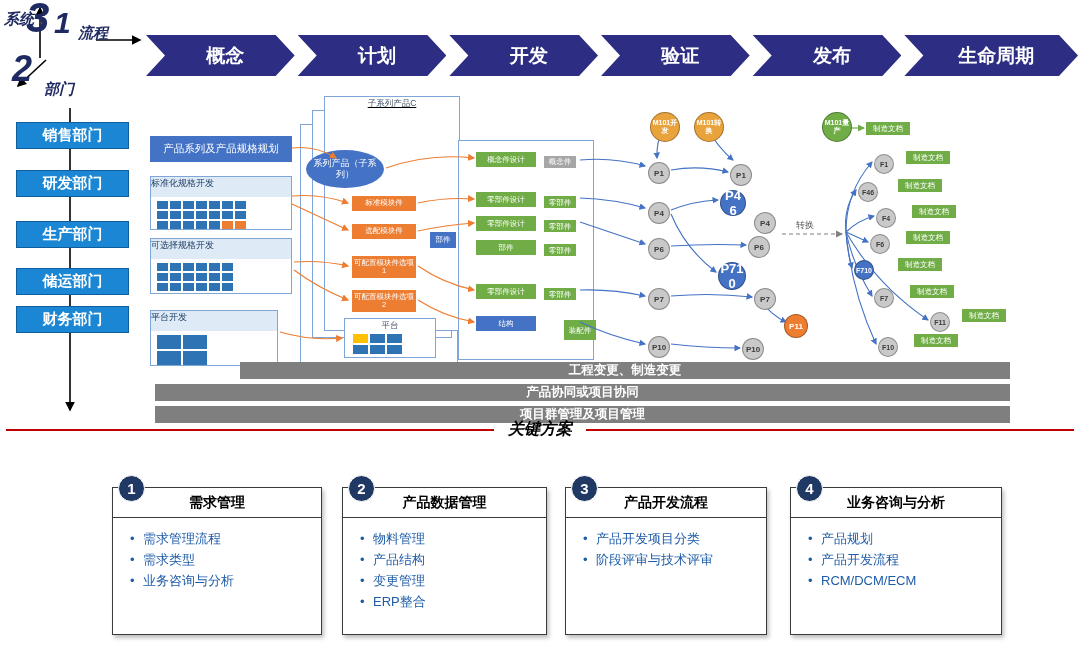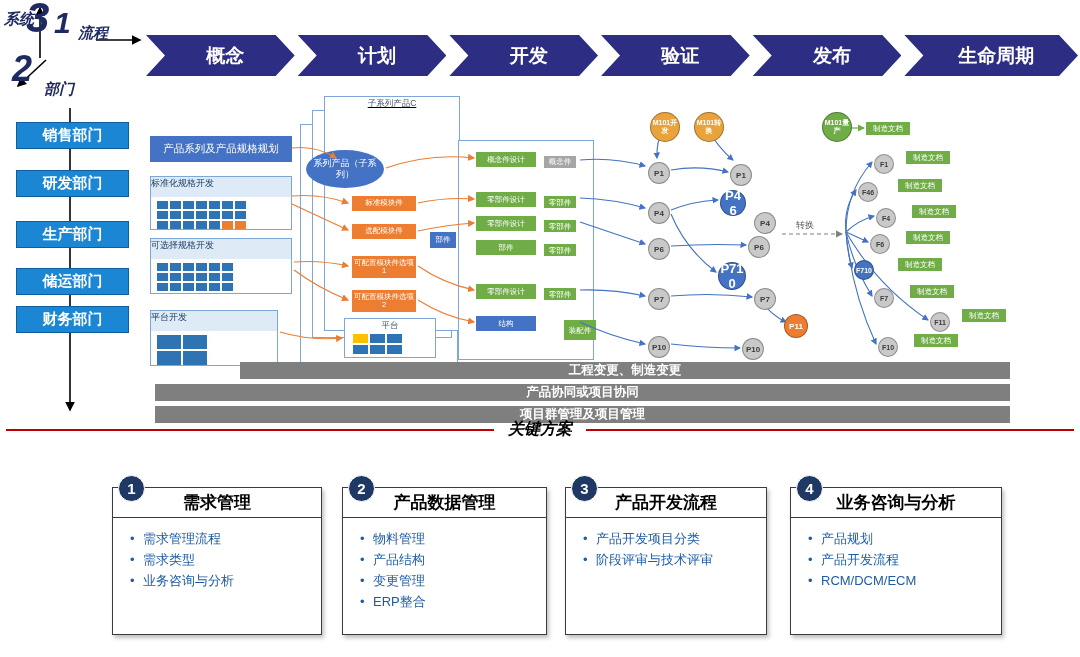--- a/index.html
+++ b/index.html
@@ -42,21 +42,21 @@
 .transform-lbl{position:absolute;font-size:9px;color:#595959}
 
 .gray-bar{position:absolute;background:#7F7F7F;color:#fff;font-weight:bold;font-size:12.5px;display:flex;align-items:center;justify-content:center;height:17px;z-index:5}
 
 .divider{position:absolute;left:6px;right:6px;top:419px;display:flex;align-items:center;z-index:6}
 .divider .rline{flex:1;border-top:2.5px solid #C00000}
 .divider .dtext{margin:0 14px;font-weight:bold;font-style:italic;font-size:16px;color:#000}
 
 .card{position:absolute;background:#fff;border:1.5px solid #3B3B3B;box-shadow:2px 3px 4px rgba(0,0,0,.25);z-index:6}
 .badge{position:absolute;left:5px;top:-13px;width:27px;height:27px;border-radius:50%;background:#1F3864;color:#fff;font-weight:bold;font-size:15px;display:flex;align-items:center;justify-content:center;border:1.5px solid #fff}
-.ctitle{height:30px;display:flex;align-items:center;justify-content:center;font-weight:bold;font-size:17px;border-bottom:1.5px solid #3B3B3B;color:#000}
+.ctitle{height:30px;display:flex;align-items:center;justify-content:center;font-weight:bold;font-size:14px;border-bottom:1.5px solid #3B3B3B;color:#000}
 .card ul{list-style:none;padding:10px 8px 0 30px}
 .card li{font-size:13px;color:#1F5CA8;line-height:21px;position:relative}
 .card li::before{content:"\2022";position:absolute;left:-13px;color:#1F5CA8}
 path.lk-orange{stroke:#ED7D31;fill:none;stroke-width:1.2}
 path.lk-blue{stroke:#4472C4;fill:none;stroke-width:1.1}
 path.lk-green{stroke:#70AD47;fill:none;stroke-width:1.2}
 </style>
 </head>
 <body>
 

